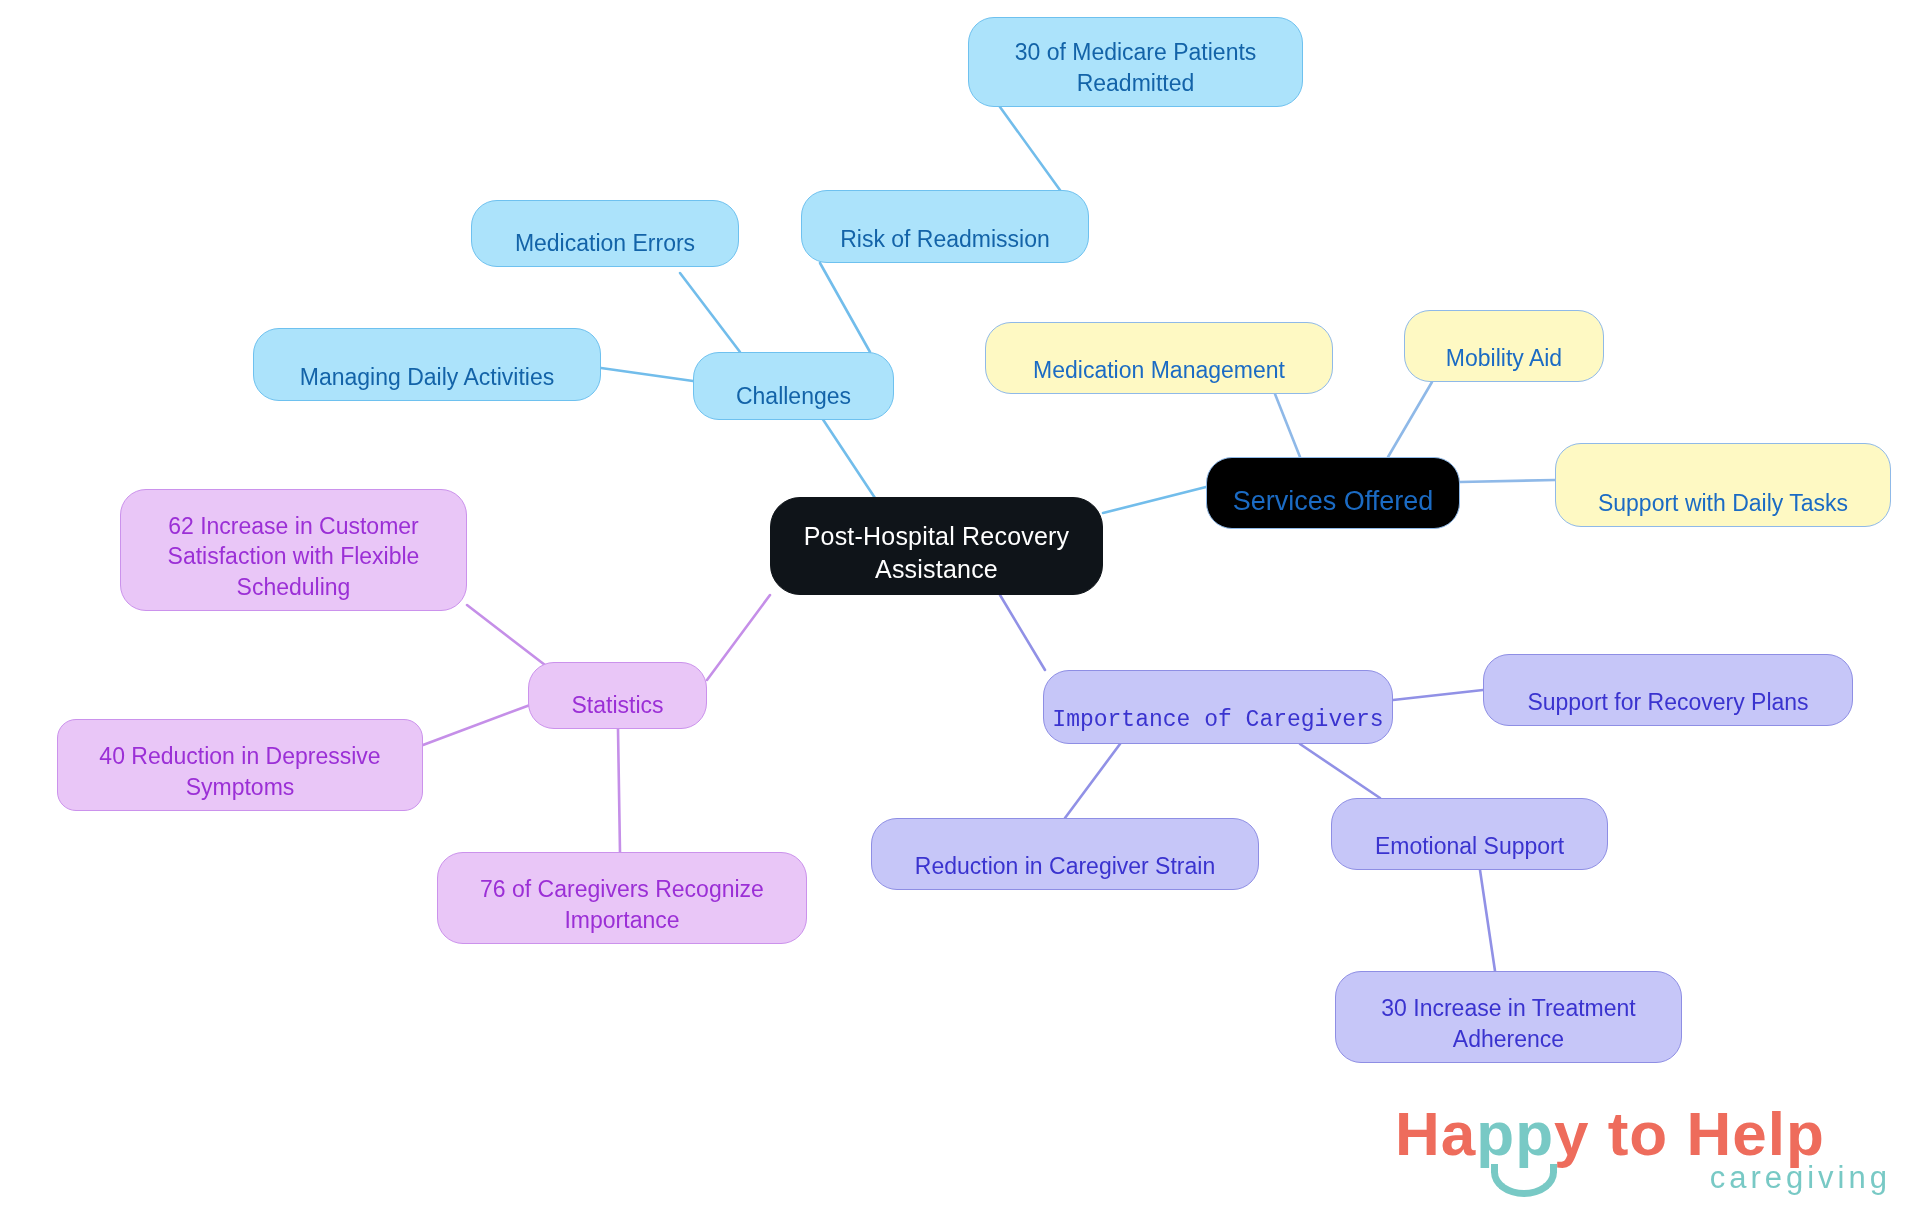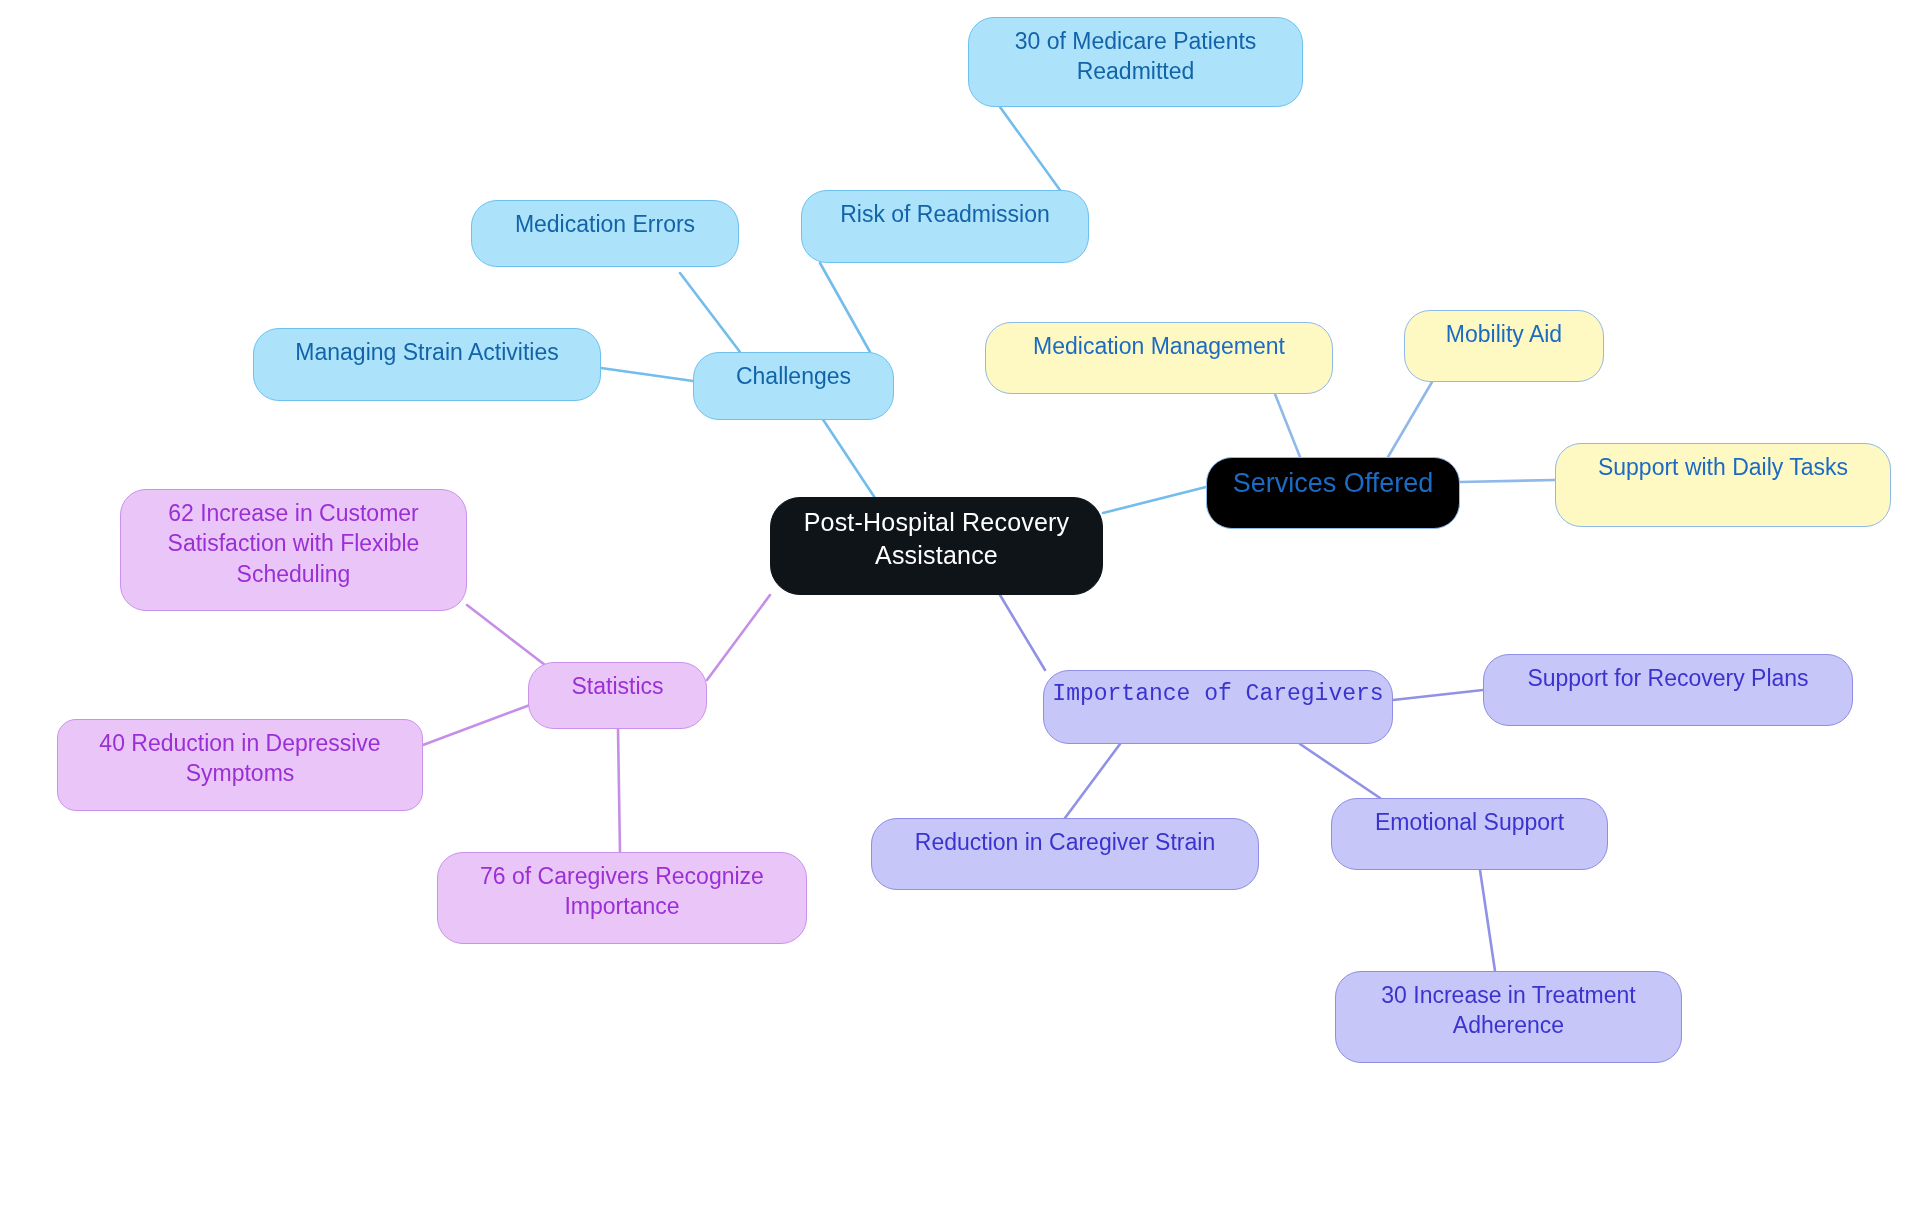--- a/index.html
+++ b/index.html
@@ -20,21 +20,21 @@
     left: 0;
     top: 0;
     width: 1920px;
     height: 1215px;
     pointer-events: none;
   }
   .node {
     position: absolute;
     box-sizing: border-box;
     display: flex;
-    align-items: flex-start;
+    align-items: flex-end;
     justify-content: center;
     text-align: center;
     border-radius: 26px;
     border-style: solid;
     border-width: 1.6px;
     line-height: 1.32;
     padding: 8px 4px;
     white-space: pre-line;
   }
   .node.root {
@@ -161,35 +161,40 @@
     </svg>
 
   <div id="nodes">
       <div class="node root" style="left: 770px; top: 497px; width: 333px; height: 98px;"><span>Post-Hospital Recovery
 Assistance</span></div>
       <div class="node branch-blue" style="left: 693px; top: 352px; width: 201px; height: 68px;"><span>Challenges</span></div>
       <div class="node leaf-blue" style="left: 968px; top: 17px; width: 335px; height: 90px;"><span>30 of Medicare Patients
 Readmitted</span></div>
       <div class="node leaf-blue" style="left: 801px; top: 190px; width: 288px; height: 73px;"><span>Risk of Readmission</span></div>
       <div class="node leaf-blue" style="left: 471px; top: 200px; width: 268px; height: 67px;"><span>Medication Errors</span></div>
-      <div class="node leaf-blue" style="left: 253px; top: 328px; width: 348px; height: 73px;"><span>Managing Strain Activities</span></div>
+      <div class="node leaf-blue" style="left: 253px; top: 328px; width: 348px; height: 73px;"><span>Managing Daily Activities</span></div>
       <div class="node branch-lightblue" style="left: 1206px; top: 457px; width: 254px; height: 72px;"><span>Services Offered</span></div>
       <div class="node branch-violet" style="left: 1043px; top: 670px; width: 350px; height: 74px;"><span>Importance of Caregivers</span></div>
       <div class="node branch-orchid" style="left: 528px; top: 662px; width: 179px; height: 67px;"><span>Statistics</span></div>
       <div class="node leaf-lightblue" style="left: 985px; top: 322px; width: 348px; height: 72px;"><span>Medication Management</span></div>
       <div class="node leaf-lightblue" style="left: 1404px; top: 310px; width: 200px; height: 72px;"><span>Mobility Aid</span></div>
       <div class="node leaf-lightblue" style="left: 1555px; top: 443px; width: 336px; height: 84px;"><span>Support with Daily Tasks</span></div>
       <div class="node leaf-violet" style="left: 1483px; top: 654px; width: 370px; height: 72px;"><span>Support for Recovery Plans</span></div>
       <div class="node leaf-violet" style="left: 1331px; top: 798px; width: 277px; height: 72px;"><span>Emotional Support</span></div>
       <div class="node leaf-violet" style="left: 1335px; top: 971px; width: 347px; height: 92px;"><span>30 Increase in Treatment
 Adherence</span></div>
       <div class="node leaf-violet" style="left: 871px; top: 818px; width: 388px; height: 72px;"><span>Reduction in Caregiver Strain</span></div>
       <div class="node leaf-orchid" style="left: 120px; top: 489px; width: 347px; height: 122px;"><span>62 Increase in Customer
 Satisfaction with Flexible
 Scheduling</span></div>
       <div class="node leaf-orchid" style="left: 57px; top: 719px; width: 366px; height: 92px; border-radius: 19px;"><span>40 Reduction in Depressive
 Symptoms</span></div>
       <div class="node leaf-orchid" style="left: 437px; top: 852px; width: 370px; height: 92px;"><span>76 of Caregivers Recognize
 Importance</span></div>
     </div>
 
+  <div id="logo">
+    <div class="logo-main"><span>Ha</span><span class="teal">pp</span><span>y to Hel</span><span>p</span></div>
+    <div class="logo-smile"></div>
+    <div class="logo-sub">caregiving</div>
+  </div>
 
 </div>
 
 </body></html>

